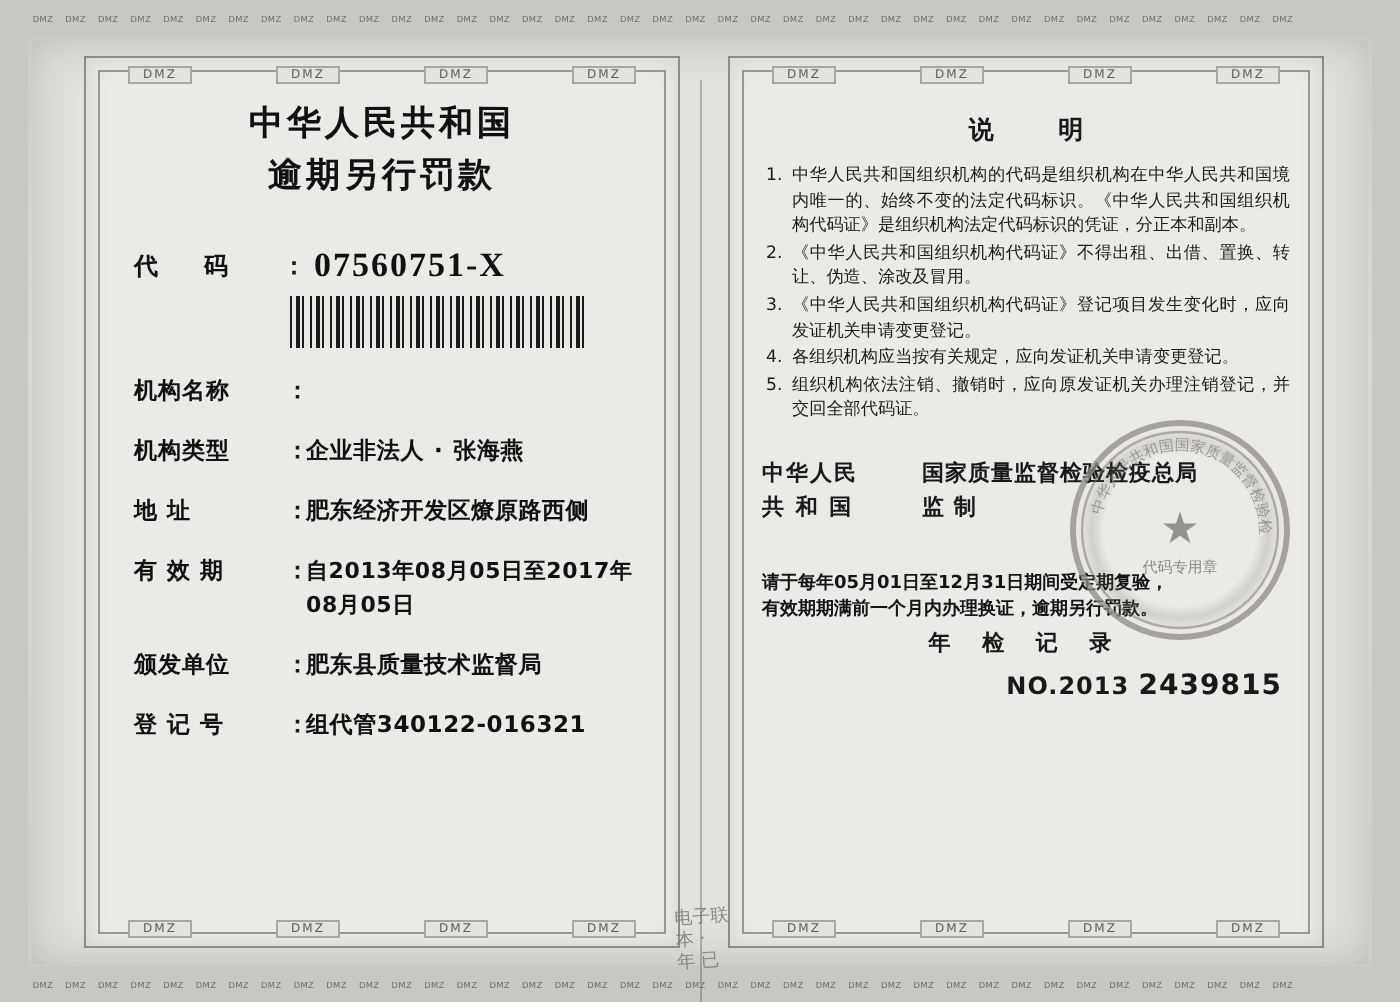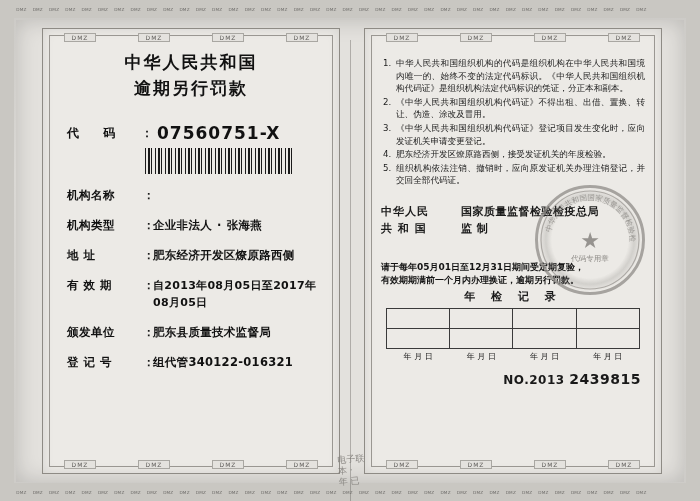--- a/index.html
+++ b/index.html
@@ -122,20 +122,21 @@
     letter-spacing: 2px;
     color: #111;
     line-height: 26px;
   }
 
   .code-row {
     display: flex;
     align-items: center;
     margin-top: 22px;
     padding-left: 14px;
+    font-family: Liberation Serif, serif;
   }
   .code-label {
     font-size: 12px;
     font-weight: bold;
     letter-spacing: 10px;
     width: 74px;
     color: #111;
   }
   .code-colon { font-size: 12px; font-weight: bold; margin-right: 4px;}
   .code-value {
@@ -504,37 +505,38 @@
       </div>
       <div class="mini-dmz bottom">
         <div class="cell">DMZ</div>
         <div class="cell">DMZ</div>
         <div class="cell">DMZ</div>
         <div class="cell">DMZ</div>
       </div>
 
       <div class="content">
 
+        <div class="notes-title">说 明</div>
 
         <ul class="notes-list">
           <li>
             <span class="num">1.</span>
             <span class="txt">中华人民共和国组织机构的代码是组织机构在中华人民共和国境内唯一的、始终不变的法定代码标识。《中华人民共和国组织机构代码证》是组织机构法定代码标识的凭证，分正本和副本。</span>
           </li>
           <li>
             <span class="num">2.</span>
             <span class="txt">《中华人民共和国组织机构代码证》不得出租、出借、置换、转让、伪造、涂改及冒用。</span>
           </li>
           <li>
             <span class="num">3.</span>
             <span class="txt">《中华人民共和国组织机构代码证》登记项目发生变化时，应向发证机关申请变更登记。</span>
           </li>
           <li>
             <span class="num">4.</span>
-            <span class="txt">肥东经济开发区燎原路西侧，接受发证机关的年度检验。</span>
+            <span class="txt">各组织机构应当按有关规定，应向发证机关申请变更登记。</span>
           </li>
           <li>
             <span class="num">5.</span>
             <span class="txt">组织机构依法注销、撤销时，应向原发证机关办理注销登记，并交回全部代码证。</span>
           </li>
         </ul>
 
         <div class="issuer-block">
           <div class="issuer-left">
             <div>中华人民</div>
@@ -561,44 +563,20 @@
           </div>
         </div>
 
         <div class="inspect-note">
           <div>请于每年05月01日至12月31日期间受定期复验，</div>
           <div>有效期期满前一个月内办理换证，逾期另行罚款。</div>
         </div>
 
         <div class="inspect-title">年 检 记 录</div>
 
-        <div class="record-wrap">
-          <table class="record">
-            <tbody>
-                <tr>
-              <td></td>
-              <td></td>
-              <td></td>
-              <td></td>
-            </tr>
-            <tr>
-              <td></td>
-              <td></td>
-              <td></td>
-              <td></td>
-            </tr>
-            <tr>
-              <td class="hdr">年 月 日</td>
-              <td class="hdr">年 月 日</td>
-              <td class="hdr">年 月 日</td>
-              <td class="hdr">年 月 日</td>
-            </tr>
-          </tbody>
-            </table>
-        </div>
 
         <div class="cert-no">
           <span>NO.2013</span>
           <span class="big">2439815</span>
         </div>
 
       </div>
     </div>
 
     <div class="fold-line"></div>

